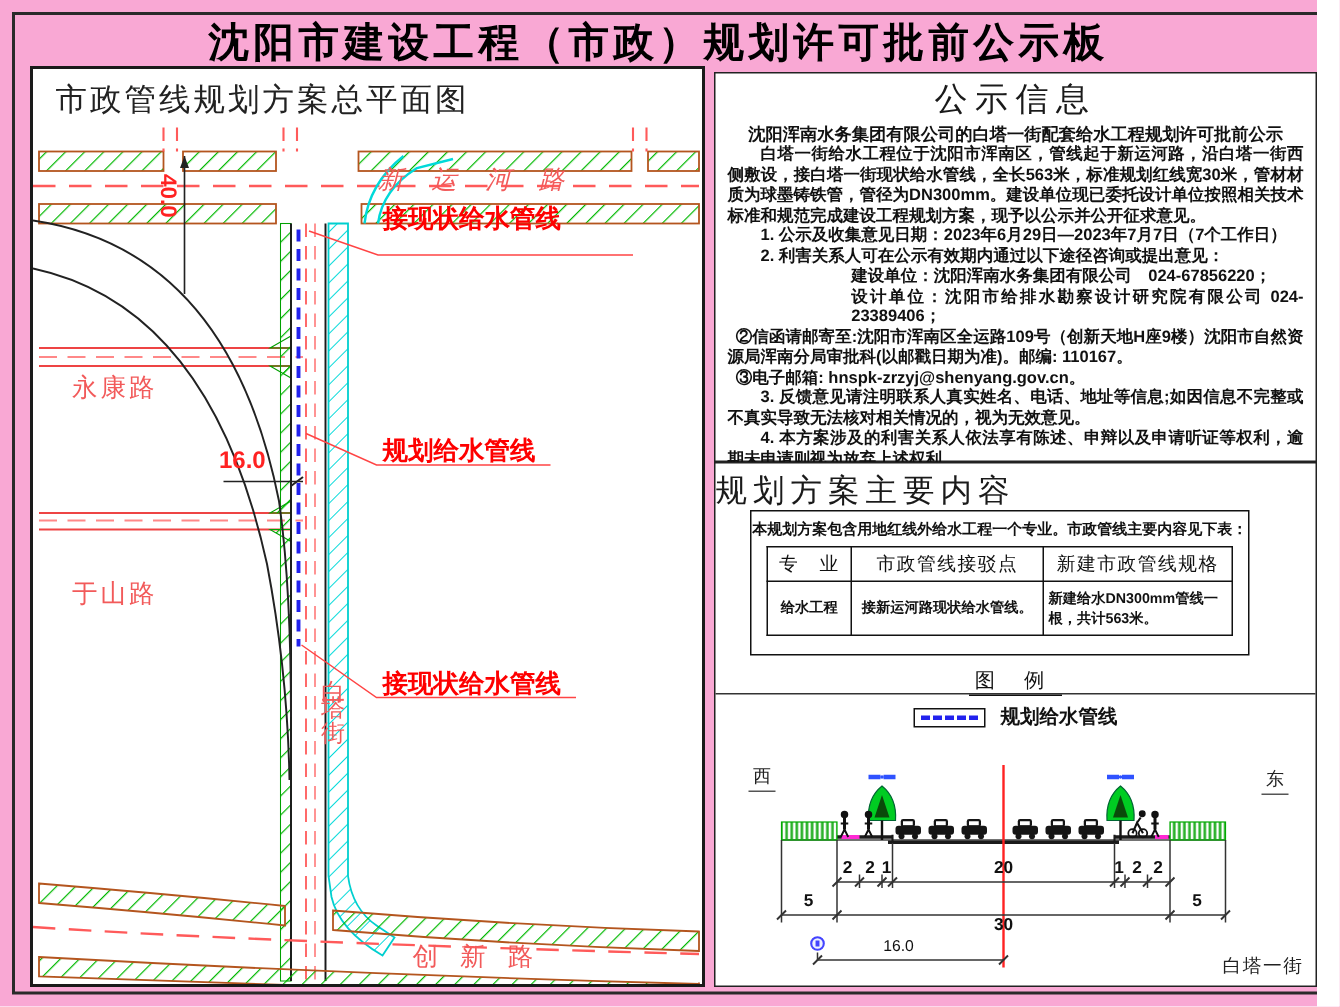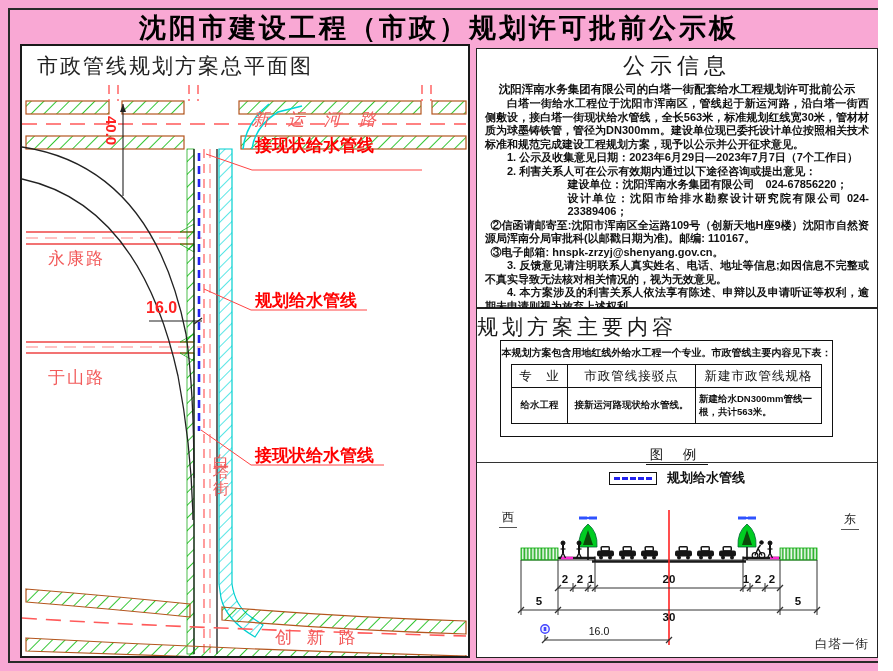--- a/index.html
+++ b/index.html
@@ -151,21 +151,21 @@
       </g>
     </svg>
 
     <div id="map-title">市政管线规划方案总平面图</div>
     <div class="road-name" style="left:230px; top:62px; letter-spacing:7px;font-style:italic;">新 运 河 路</div>
     <div class="anno" style="left:233px; top:88px;">接现状给水管线</div>
     <div class="dim-red" id="dim-40" style="left:98px; top:70px;">40.0</div>
     <div class="road-name" style="left:26px; top:201px; letter-spacing:2px;">永康路</div>
     <div class="anno" style="left:233px; top:243px;">规划给水管线</div>
     <div class="dim-red" style="left:124px; top:253px; font-size:16px;">16.0</div>
-    <div class="road-name" style="left:26px; top:320px; letter-spacing:2px;">于山路</div>
+    <div class="road-name" style="left:26px; top:338px; letter-spacing:2px;">于山路</div>
     <div class="anno" style="left:233px; top:398px;">接现状给水管线</div>
     <div id="street-name-vert">白塔一街</div>
     <div class="road-name" style="left:253px; top:580px; letter-spacing:5px;">创 新 路</div>
   </div>
 
   <div id="notice-panel">
     <div id="notice-title">公示信息</div>
     <div id="notice-subtitle">沈阳浑南水务集团有限公司的白塔一街配套给水工程规划许可批前公示</div>
     <div class="nline p-body">白塔一街给水工程位于沈阳市浑南区，管线起于新运河路，沿白塔一街西侧敷设，接白塔一街现状给水管线，全长563米，标准规划红线宽30米，管材材质为球墨铸铁管，管径为DN300mm。建设单位现已委托设计单位按照相关技术标准和规范完成建设工程规划方案，现予以公示并公开征求意见。</div>
     <div class="nline p-item">1. 公示及收集意见日期：2023年6月29日—2023年7月7日（7个工作日）</div>

